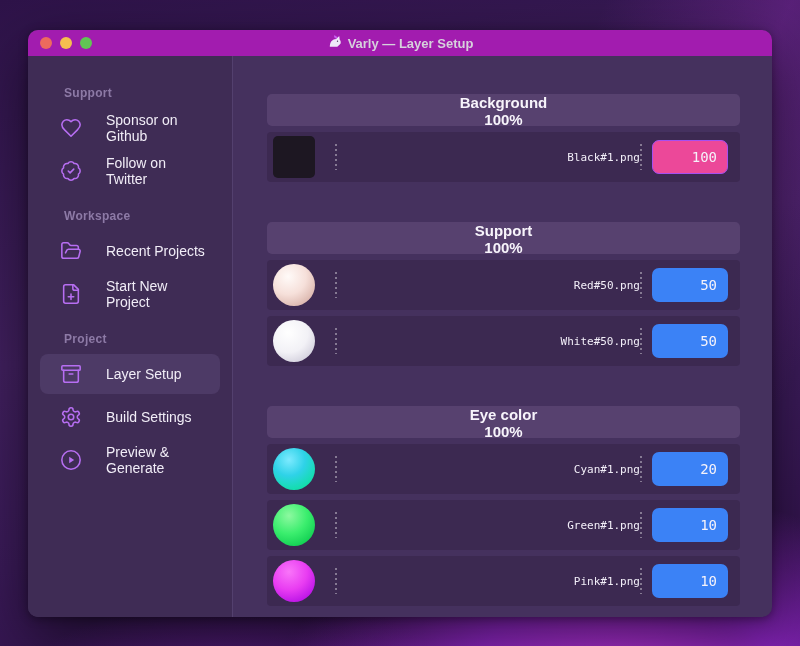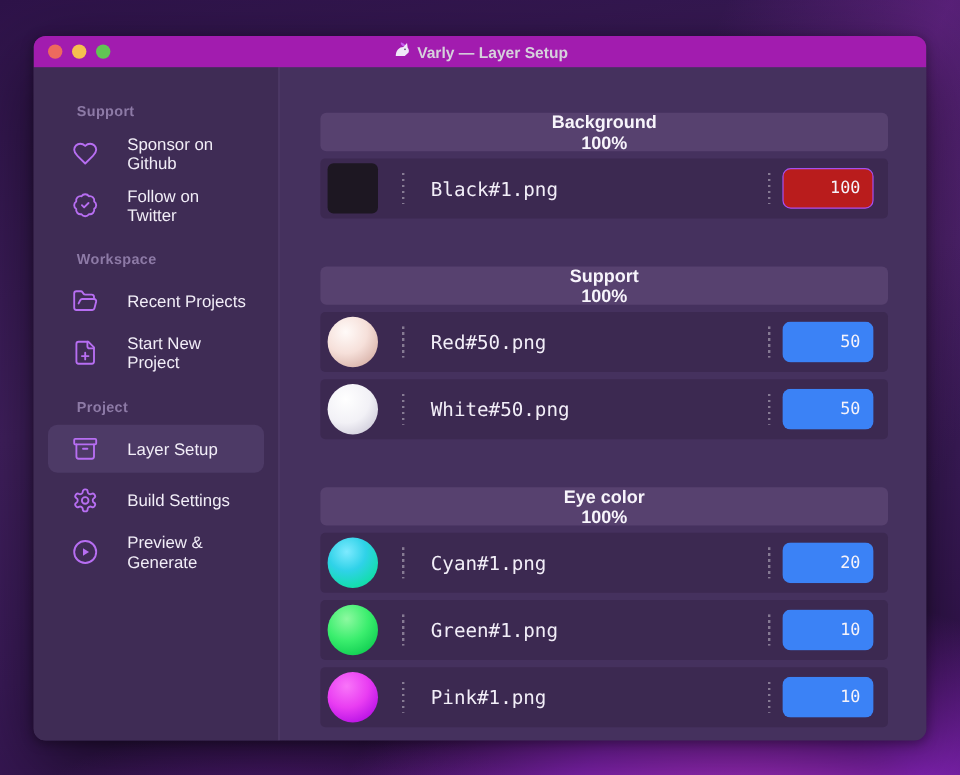--- a/index.html
+++ b/index.html
@@ -87,29 +87,30 @@
   .thumb.green-sphere{ border-radius:50%;
     background:radial-gradient(circle at 38% 28%, #8df9a0 0%, #3bee6e 45%, #12d053 80%, #0fb949 100%); }
   .thumb.pink-sphere{ border-radius:50%;
     background:radial-gradient(circle at 38% 28%, #f975f9 0%, #e93df2 45%, #bb14e6 80%, #a410d2 100%); }
 
   .dot-sep{
     width:2px; height:26px; flex:0 0 2px;
     background-image:repeating-linear-gradient(180deg, rgba(255,255,255,.38) 0 2px, rgba(0,0,0,0) 2px 5px);
   }
   .file-name{
-    flex:1; margin-left:22px; color:#f2eef8; font-size:16px;
+    flex:1; margin-left:22px; color:#f2eef8; font-size:11px;
     font-family:"DejaVu Sans Mono", monospace;
+    text-align:right;
   }
   .value-input{
     width:76px; height:34px; margin-left:10px; border-radius:7px; border:1px solid rgba(0,0,0,0);
     background:#3b82f6; color:#f5f2fa; text-align:right; padding:0 10px;
     font-family:"DejaVu Sans Mono", monospace; font-size:14px; outline:none;
   }
-  .value-input.focused{ border:1.5px solid #a64ff0; background:#b91c1c; }
+  .value-input.focused{ border:1.5px solid #a64ff0; background:#ec4899; }
 </style>
 </head>
 <body>
 
 <div class="desktop">
   <div class="window">
 
     <div class="titlebar">
       <div class="traffic">
         <span class="light red"></span>

